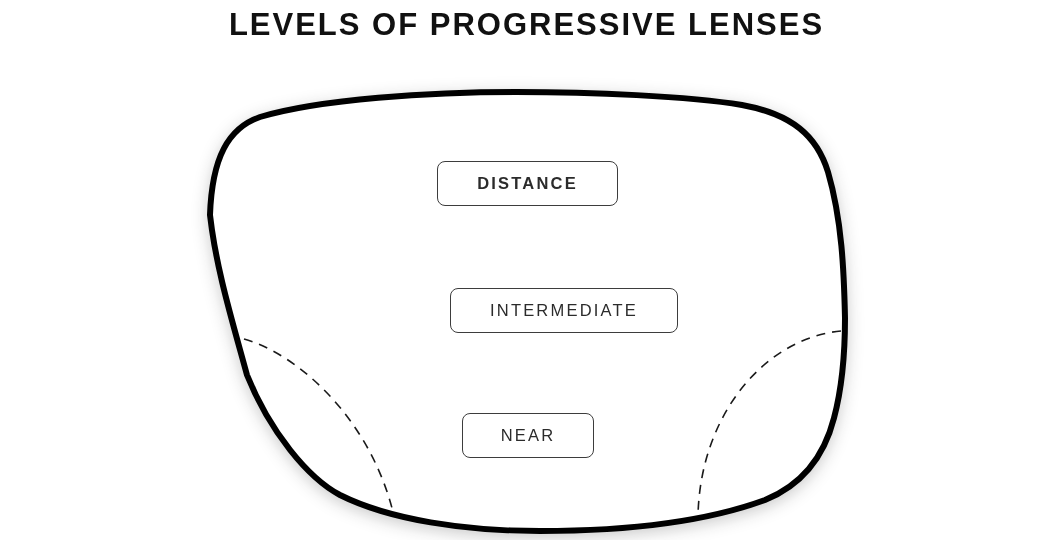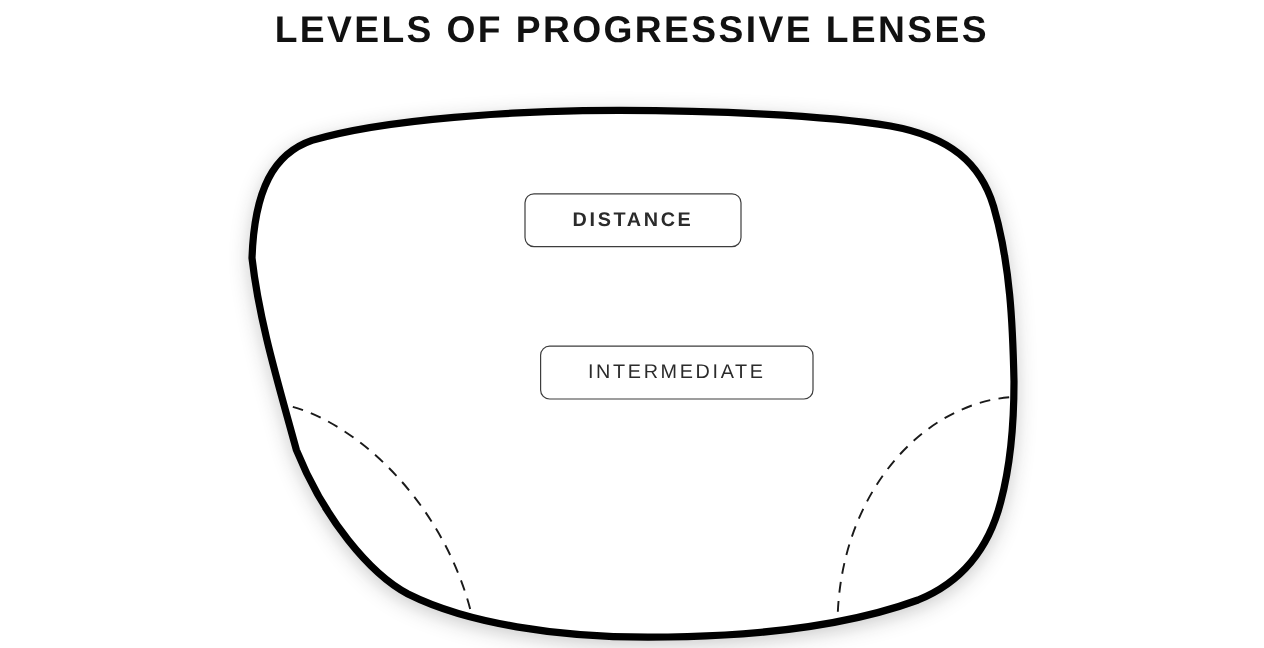--- a/index.html
+++ b/index.html
@@ -102,15 +102,18 @@
     </svg>
 
     <div class="zone-box distance">
       <span>DISTANCE</span>
     </div>
 
     <div class="zone-box intermediate">
       <span>INTERMEDIATE</span>
     </div>
 
+    <div class="zone-box near">
+      <span>NEAR</span>
+    </div>
 
   </div>
 </div>
 
 </body></html>

